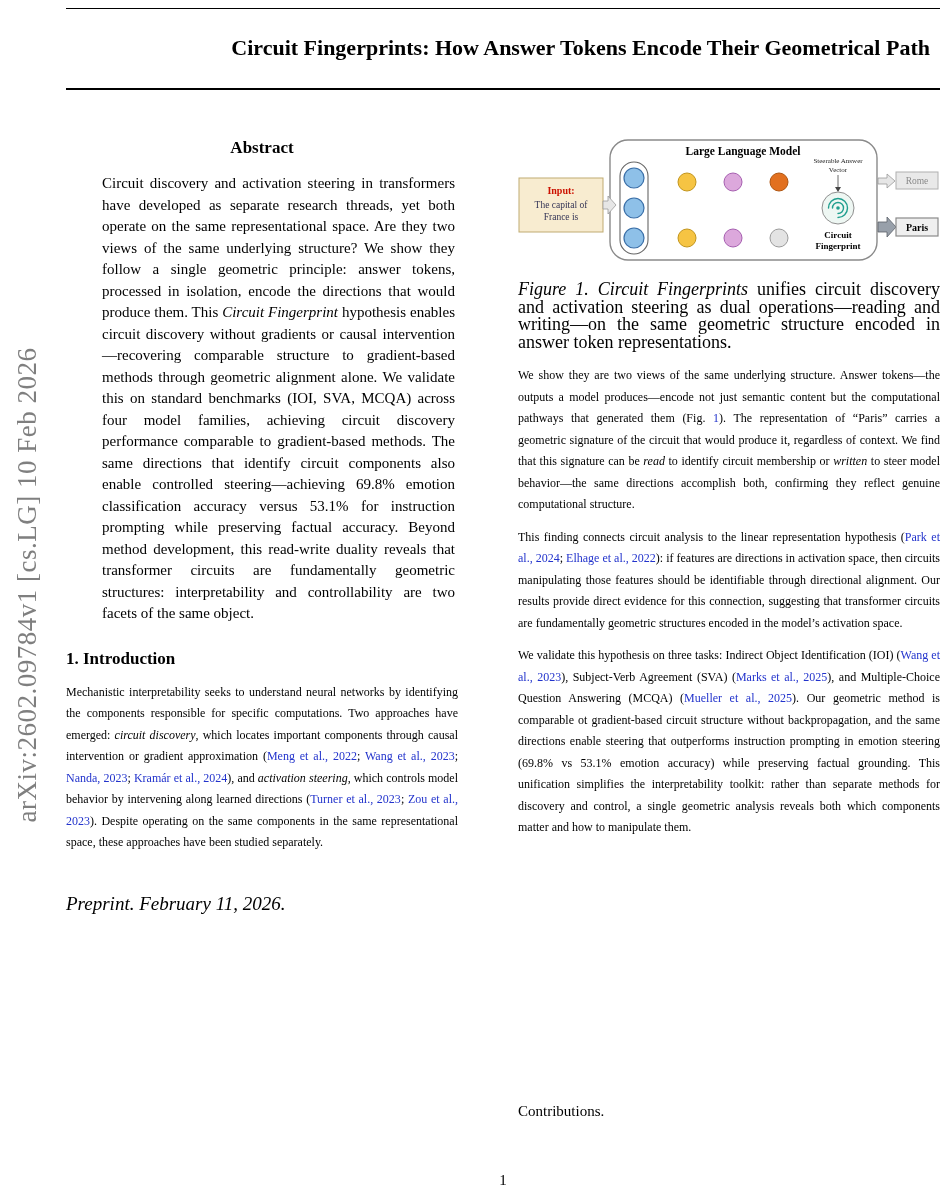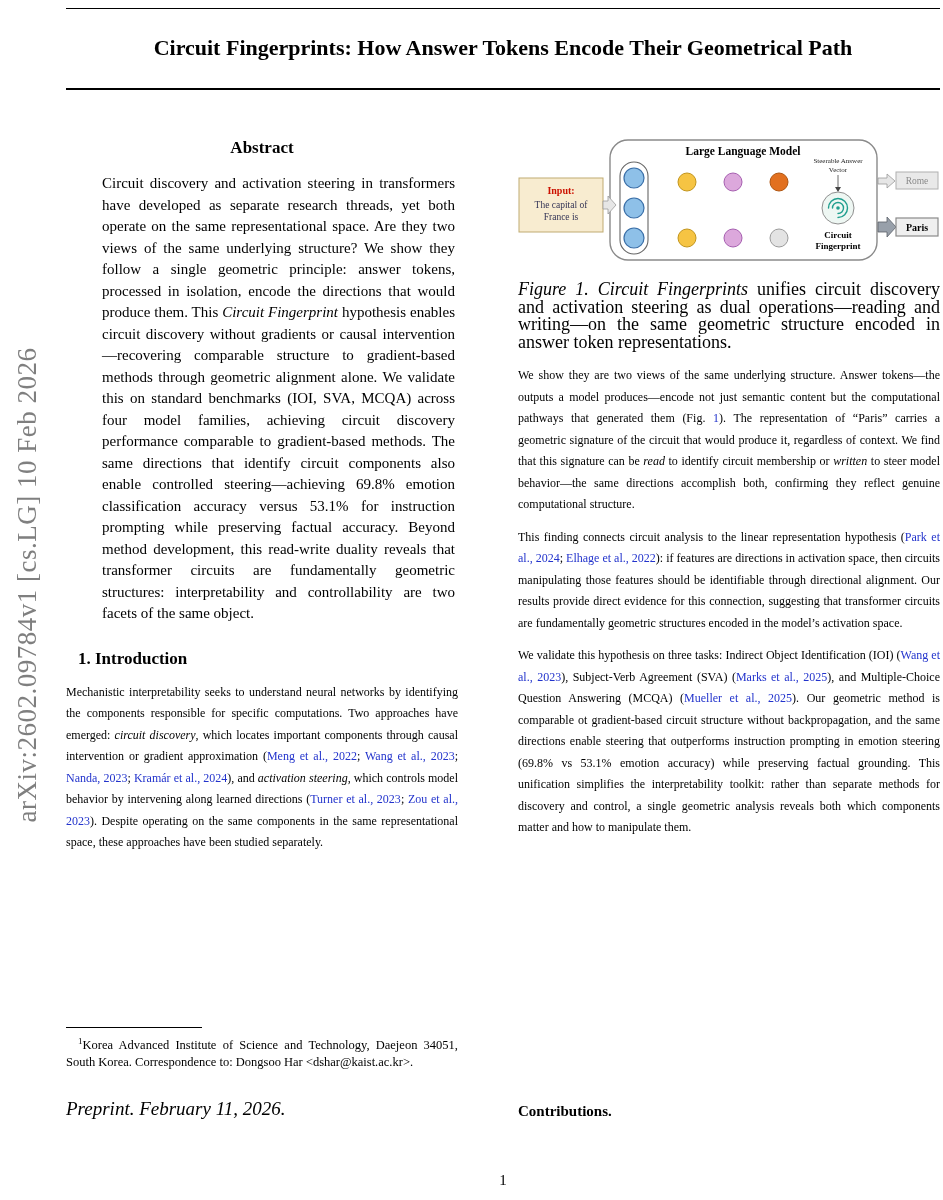--- a/index.html
+++ b/index.html
@@ -13,49 +13,49 @@
   
   .arxiv-stamp {
     position:absolute; left:27px; top:585px;
     transform:translate(-50%,-50%) rotate(-90deg);
     white-space:nowrap; font-size:27px; letter-spacing:0.5px;
     color:var(--arxiv_gray,#7f7f7f);
   }
 
   .content { position:absolute; left:66px; top:0; width:874px; }
   .rule-top { margin-top:8px; border-top:1.5px solid #000; }
-  .title { text-align:center; font-size:22px; font-weight:bold; margin:25px 10px 26px; line-height:28px; }
+  .title { text-align:right; font-size:22px; font-weight:bold; margin:25px 10px 26px; line-height:28px; }
   .rule-mid { border-top:2.5px solid #000; }
   .authors { text-align:center; margin-top:29px; font-weight:bold; font-size:15px; }
   .author { margin:0 11px; }
   .author sup { font-size:10px; }
 
   .columns { display:flex; margin-top:42px; height:988px;justify-content:flex-end; }
   .col-left  { width:392px; display:flex; flex-direction:column; }
   .col-gap   { width:60px; flex:none; }
   .col-right { width:422px; display:flex; flex-direction:column; }
 
   .abstract-heading { text-align:center; font-size:17px; font-weight:bold; margin:6px 0 15px; }
   .abstract-text {
     padding-left:36px; padding-right:3px;
     font-size:15px; line-height:21.5px; text-align:justify;
   }
-  .section-heading { font-size:17px; font-weight:bold; margin:24px 12px 13px; }
+  .section-heading { font-size:17px; font-weight:bold; margin:24px 0 13px; }
   .body-text { font-size:12px; line-height:21.5px; text-align:justify; margin-bottom:11px; }
 
   .footnote { margin-top:auto; }
   .footnote-rule { width:136px; border-top:1px solid #000; margin-bottom:5px; }
   .footnote-text { font-size:12.5px; line-height:16.5px; text-align:justify; text-indent:12px; }
   .preprint-note { font-style:italic; font-size:19px; margin-top:28px; }
 
   figure { margin:0 0 14px 0; }
   .fig-svg { display:block; width:422px; height:140px; }
   figcaption { margin-top:9px; font-size:18px; line-height:17.5px; text-align:justify; }
 
-  .contributions { margin-top:auto; font-weight:bold; font-size:15px; }
+  .contributions { margin-top:auto; font-weight:normal; font-size:15px; }
 
   .page-number { position:absolute; top:1172px; left:66px; width:874px; text-align:center; font-size:15px; }
 
   
   .it { font-style:italic; }
   .cite { color:var(--citation_blue,#2233cc); }
   .sup { vertical-align:super; font-size:9px; }
 
   
   .llm-box { fill:#ffffff; stroke:#8a8a8a; stroke-width:1.4; }
@@ -93,24 +93,20 @@
 
     <div class="columns">
 
       <div class="col-left">
         <h2 class="abstract-heading">Abstract</h2>
         <p class="abstract-text"><span>Circuit discovery and activation steering in transformers have developed as separate research threads, yet both operate on the same representational space. Are they two views of the same underlying structure? We show they follow a single geometric principle: answer tokens, processed in isolation, encode the directions that would produce them. This </span><span class="it">Circuit Fingerprint</span><span> hypothesis enables circuit discovery without gradients or causal intervention—recovering comparable structure to gradient-based methods through geometric alignment alone. We validate this on standard benchmarks (IOI, SVA, MCQA) across four model families, achieving circuit discovery performance comparable to gradient-based methods. The same directions that identify circuit components also enable controlled steering—achieving 69.8% emotion classification accuracy versus 53.1% for instruction prompting while preserving factual accuracy. Beyond method development, this read-write duality reveals that transformer circuits are fundamentally geometric structures: interpretability and controllability are two facets of the same object.</span></p>
 
         <h2 class="section-heading">1. Introduction</h2>
         <p class="body-text"><span>Mechanistic interpretability seeks to understand neural networks by identifying the components responsible for specific computations. Two approaches have emerged: </span><span class="it">circuit discovery</span><span>, which locates important components through causal intervention or gradient approximation (</span><span class="cite">Meng et al., 2022</span><span>; </span><span class="cite">Wang et al., 2023</span><span>; </span><span class="cite">Nanda, 2023</span><span>; </span><span class="cite">Kramár et al., 2024</span><span>), and </span><span class="it">activation steering</span><span>, which controls model behavior by intervening along learned directions (</span><span class="cite">Turner et al., 2023</span><span>; </span><span class="cite">Zou et al., 2023</span><span>). Despite operating on the same components in the same representational space, these approaches have been studied separately.</span></p>
 
-        <div class="footnote">
-          <div class="footnote-rule"></div>
-          <p class="footnote-text"><span class="sup">1</span><span>Korea Advanced Institute of Science and Technology, Daejeon 34051, South Korea.  Correspondence to: Dongsoo Har &lt;dshar@kaist.ac.kr&gt;.</span></p>
-        </div>
         <p class="preprint-note">Preprint. February 11, 2026.</p>
       </div>
 
       <div class="col-gap"></div>
 
       <div class="col-right">
         <figure>
           <svg class="fig-svg" viewBox="0 0 422 140">
 
             <g>

